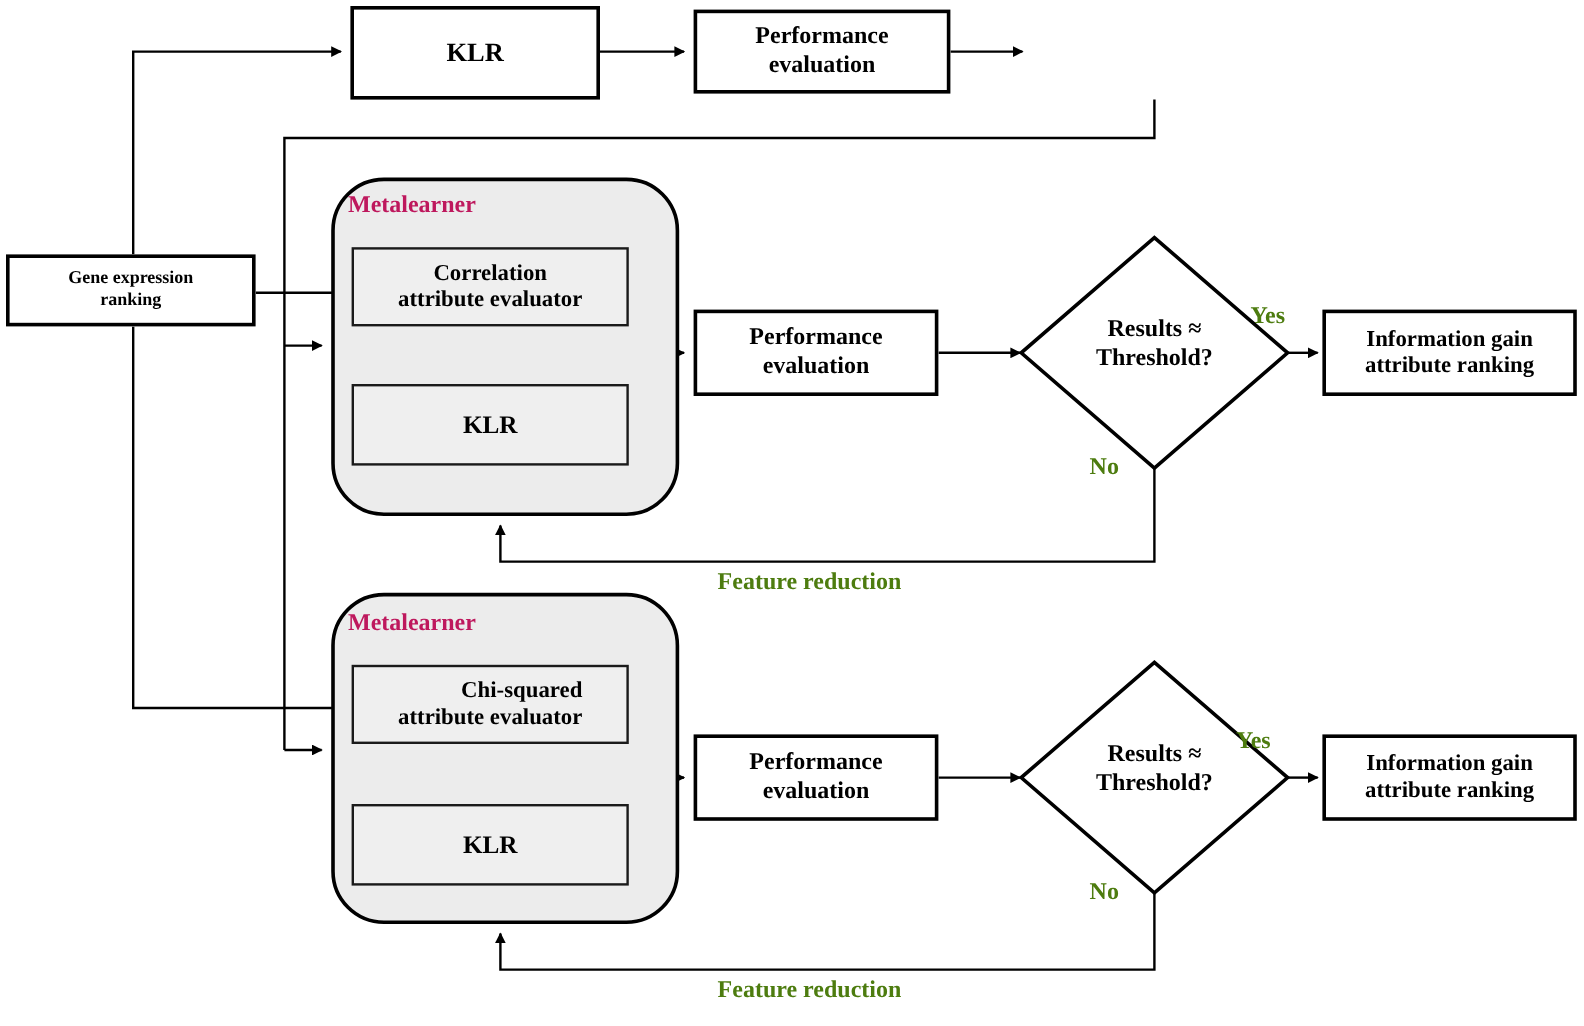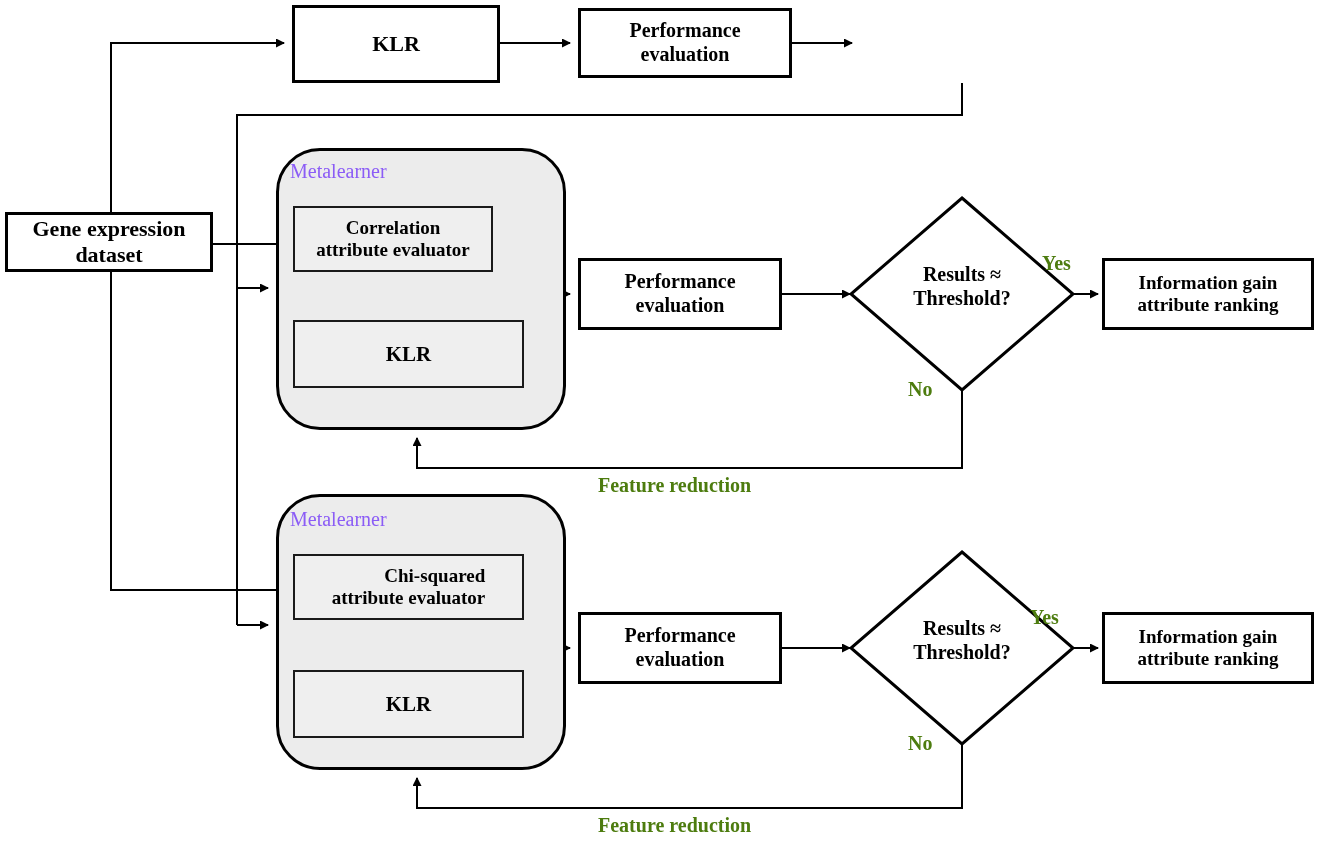--- a/index.html
+++ b/index.html
@@ -31,22 +31,22 @@
   }
   .meta-box{
     position:absolute;
     box-sizing:border-box;
     background:#ececec;
     border:3px solid #000;
     border-radius:44px;
   }
   .meta-label{
     position:absolute;
-    font-weight:normal;
-    color:#8b5cf6;
+    font-weight:bold;
+    color:#be185d;
     white-space:nowrap;
   }
   .edge-label{
     position:absolute;
     font-weight:bold;
     color:#4d7c0f;
     white-space:nowrap;
   }
   .diamond-text{
     position:absolute;
@@ -105,43 +105,43 @@
       <path d="M552,648 L570,648" stroke="#000" marker-end="url(#ah)"></path>
 
       <path d="M782,648 L850,648" marker-end="url(#ah)"></path>
 
       <path d="M1073,648 L1098,648" marker-end="url(#ah)"></path>
 
       <path d="M962,744 L962,808 L417,808 L417,778" marker-end="url(#ah)"></path>
     </g>
   </svg>
 
-  <div class="node plain" style="left:5px;top:212px;width:208px;height:60px;font-size:22px;">
+  <div class="node plain" style="left:5px;top:212px;width:208px;height:60px;font-size:15px;">
     <span>
       <span>Gene expression</span><br>
-      <span>dataset</span>
+      <span>ranking</span>
     </span>
   </div>
 
   <div class="node plain" style="left:292px;top:5px;width:208px;height:78px;font-size:22px;">
     <span>KLR</span>
   </div>
 
   <div class="node plain" style="left:578px;top:8px;width:214px;height:70px;font-size:20px;">
     <span>
       <span>Performance</span><br>
       <span>evaluation</span>
     </span>
   </div>
 
 
   <div class="meta-box" style="left:276px;top:148px;width:290px;height:282px;"></div>
   <div class="meta-label" style="left:290px;top:160px;font-size:20px;">Metalearner</div>
 
-  <div class="node inner" style="left:293px;top:206px;width:200px;height:66px;font-size:19px;">
+  <div class="node inner" style="left:293px;top:206px;width:231px;height:66px;font-size:19px;">
     <span>
       <span>Correlation</span><br>
       <span>attribute evaluator</span>
     </span>
   </div>
 
   <div class="node inner" style="left:293px;top:320px;width:231px;height:68px;font-size:21px;">
     <span>KLR</span>
   </div>
 

